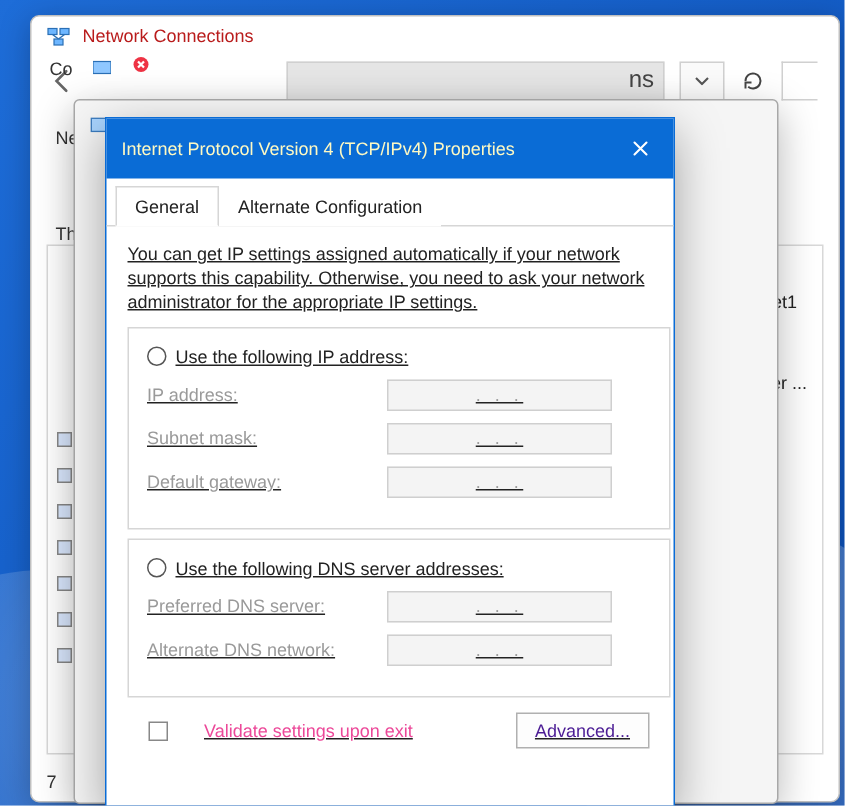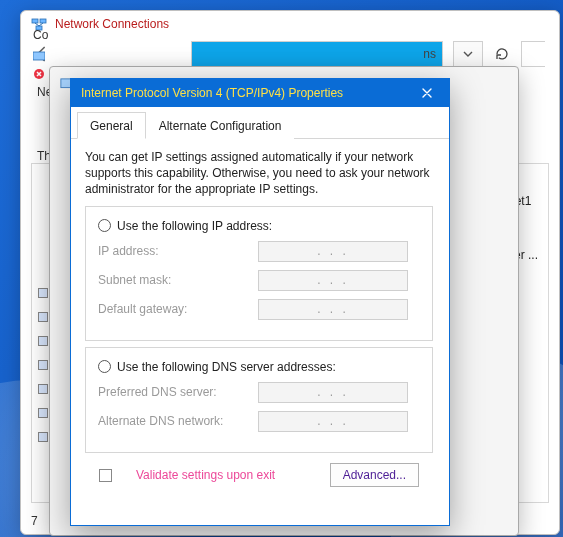--- a/index.html
+++ b/index.html
@@ -73,25 +73,25 @@
       align-items: center;
       padding: 4px 8px 8px 8px;
       gap: 6px;
     }
     .back-arrow-svg { width:26px; height:26px; display:block;}
     .parent-addressbar {
       margin-left: 130px;
       flex: 1;
       height: 26px;
       border: 1px solid #d0d0d0;
-      background: #0ea5e9;
+      background: #e5e5e5;
       display: flex;
       align-items: center;
       padding: 0 6px;
-      font-size: 12px;
+      font-size: 16px;
       color: #444;
     }
     .parent-right-controls {
       display:flex; align-items:center; gap:4px; margin-left:4px; margin-right:6px;
     }
     .parent-dropdown {
       width: 30px; height:26px; border:1px solid #d0d0d0; background:#fafafa;
       display:flex; align-items:center; justify-content:center;
     }
     .refresh-btn {
@@ -113,21 +113,21 @@
       padding: 4px;
       position: relative;
     }
     .side-icons {
       position:absolute; left:6px; top:124px; display:flex; flex-direction:column; gap:14px;
     }
     .small-square {
       width:10px; height:10px; border:1px solid #888; background:#dbe9ff;
     }
     .parent-side-col {
-      position:absolute; left:6px; top:17px; display:flex; flex-direction:column; gap:8px;
+      position:absolute; left:6px; top:28px; display:flex; flex-direction:row; gap:8px;
     }
     .right-items {
       position:absolute; right:10px; top:30px; font-size:12px; color:#222;
       display:flex; flex-direction:column; gap:40px; text-align:left;
     }
     .parent-footer { position:absolute; left:10px; bottom:6px; font-size:12px; color:#333;}
 
     
     .mid-window {
       position: absolute;
@@ -151,22 +151,22 @@
       position: absolute;
       left: 70px;
       top: 78px;
       width: 380px;
       background: #ffffff;
       border: 1px solid #0a6cd6;
       box-shadow: 0 10px 30px rgba(0,0,0,0.35);
     }
     .dialog-titlebar {
       background: #0a6cd6;
-      color: #fde047;
-      height: 28px;
+      color: #fef9c3;
+      height: 40px;
       display: flex;
       align-items: center;
       justify-content: space-between;
       padding: 0 6px 0 10px;
       font-size: 12px;
     }
     .close-x {
       width: 32px;
       height: 22px;
       display:flex;align-items:center;justify-content:center;
@@ -189,23 +189,24 @@
       border-bottom: none;
       position: relative;
       top: 1px;
       background: #fff;
     }
     .tab.active {
       border-color: #d6d6d6;
       border-bottom: 1px solid #fff;
     }
     .dialog-content {
-      padding: 10px 16px 12px 14px;
+      padding: 10px 2px 12px 14px;
       font-size: 12px;
       color: #222;
+      text-decoration: underline;
     }
     .desc {
       line-height: 1.35;
       margin-bottom: 12px;
     }
     .radio-row {
       display: flex;
       align-items: center;
       gap: 6px;
       margin: 2px 0 4px 14px;

